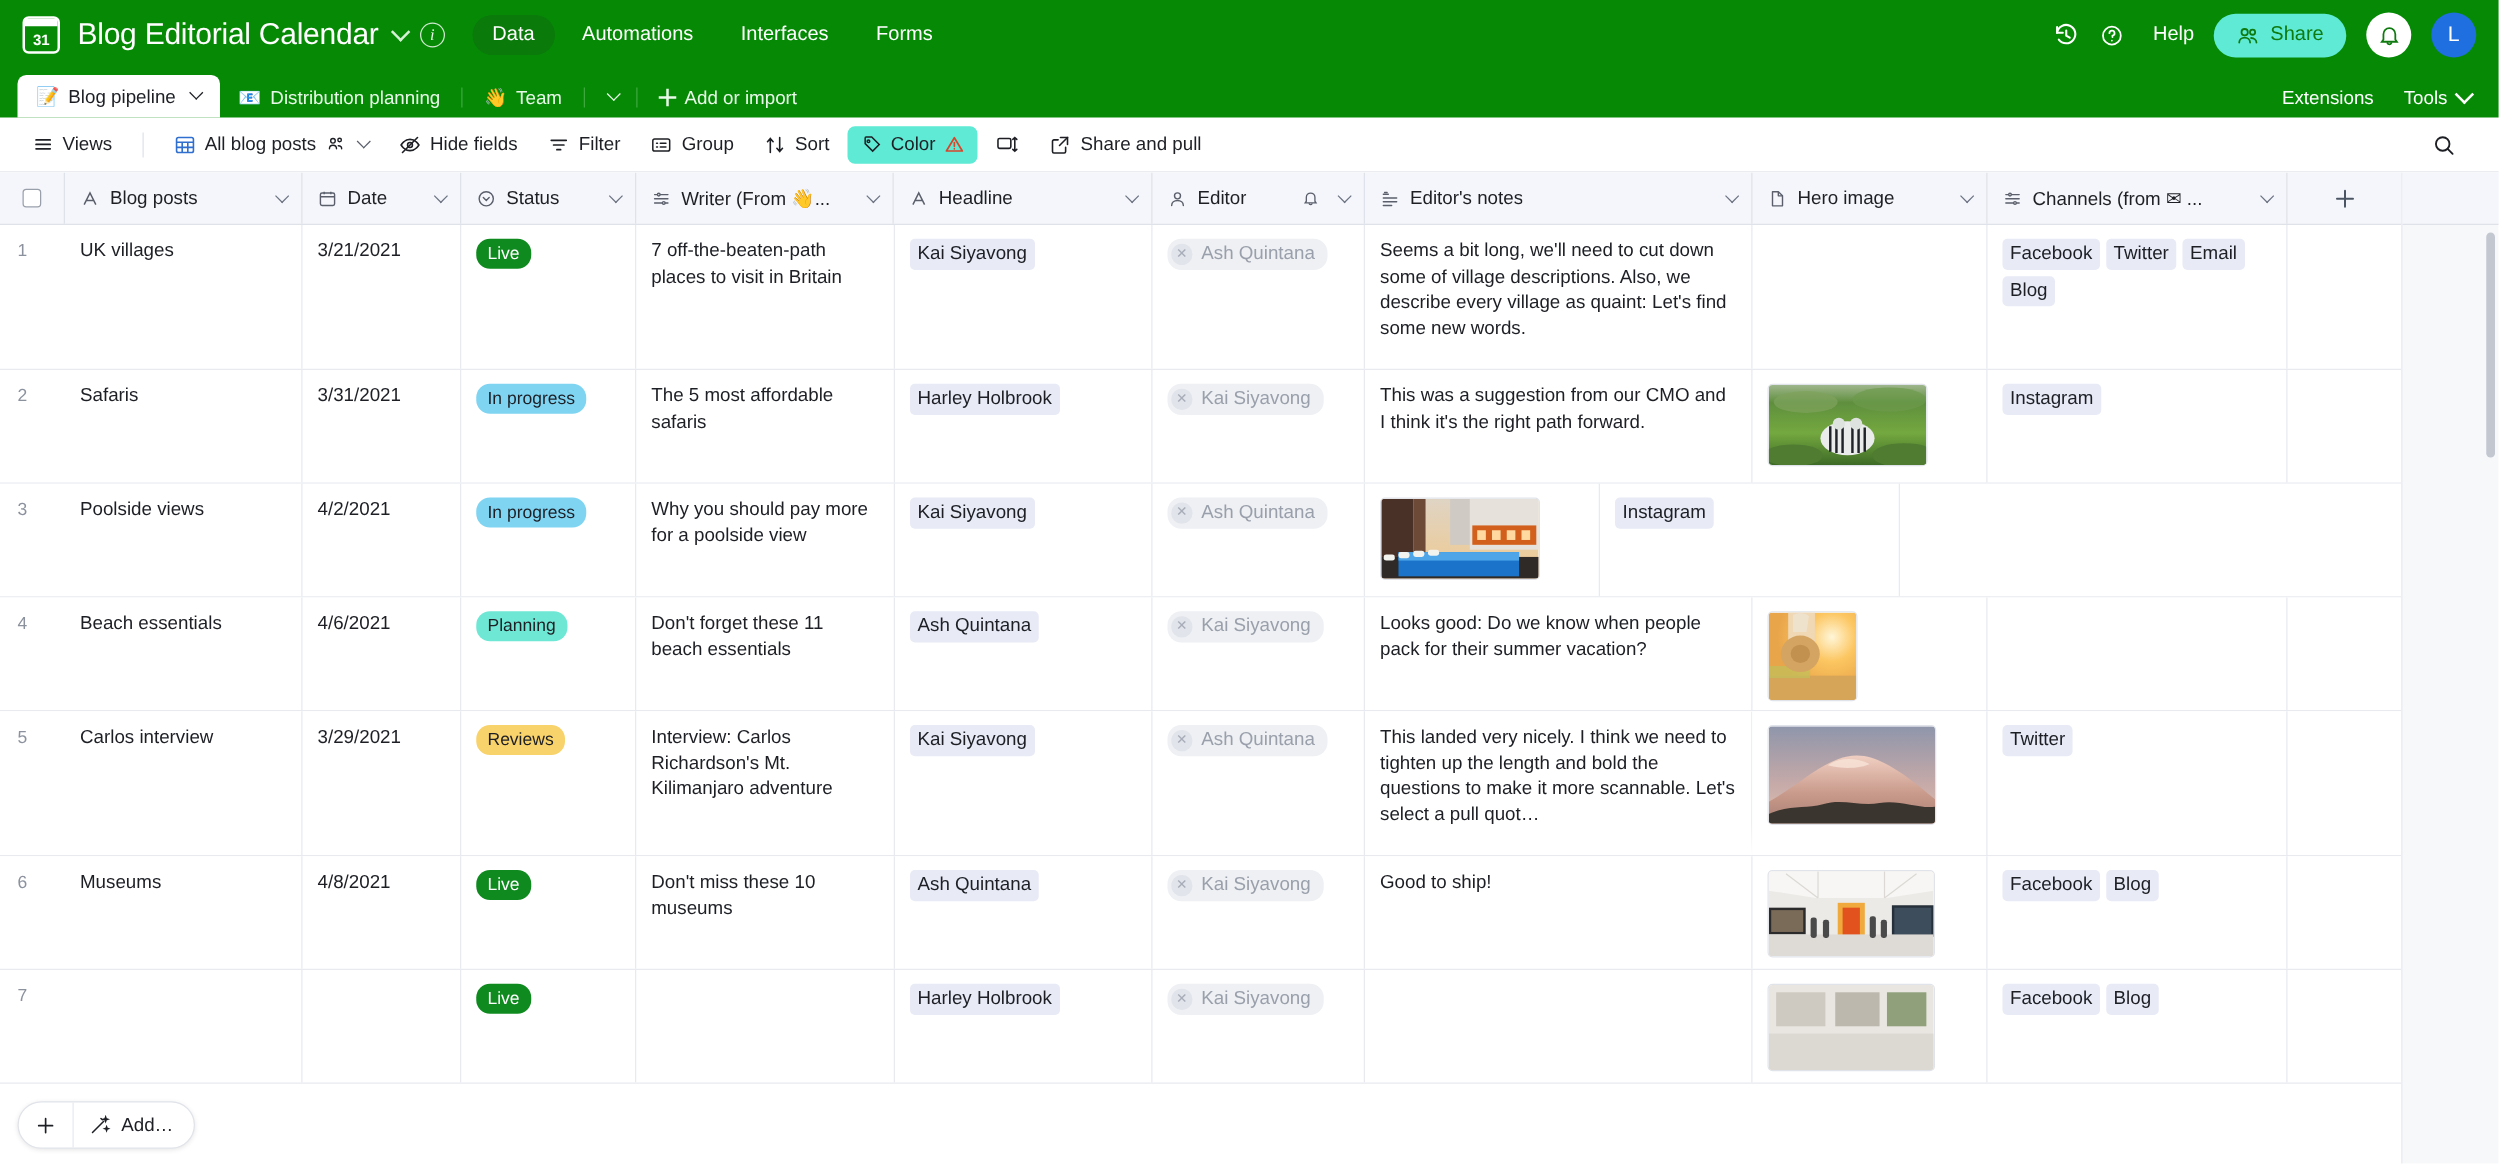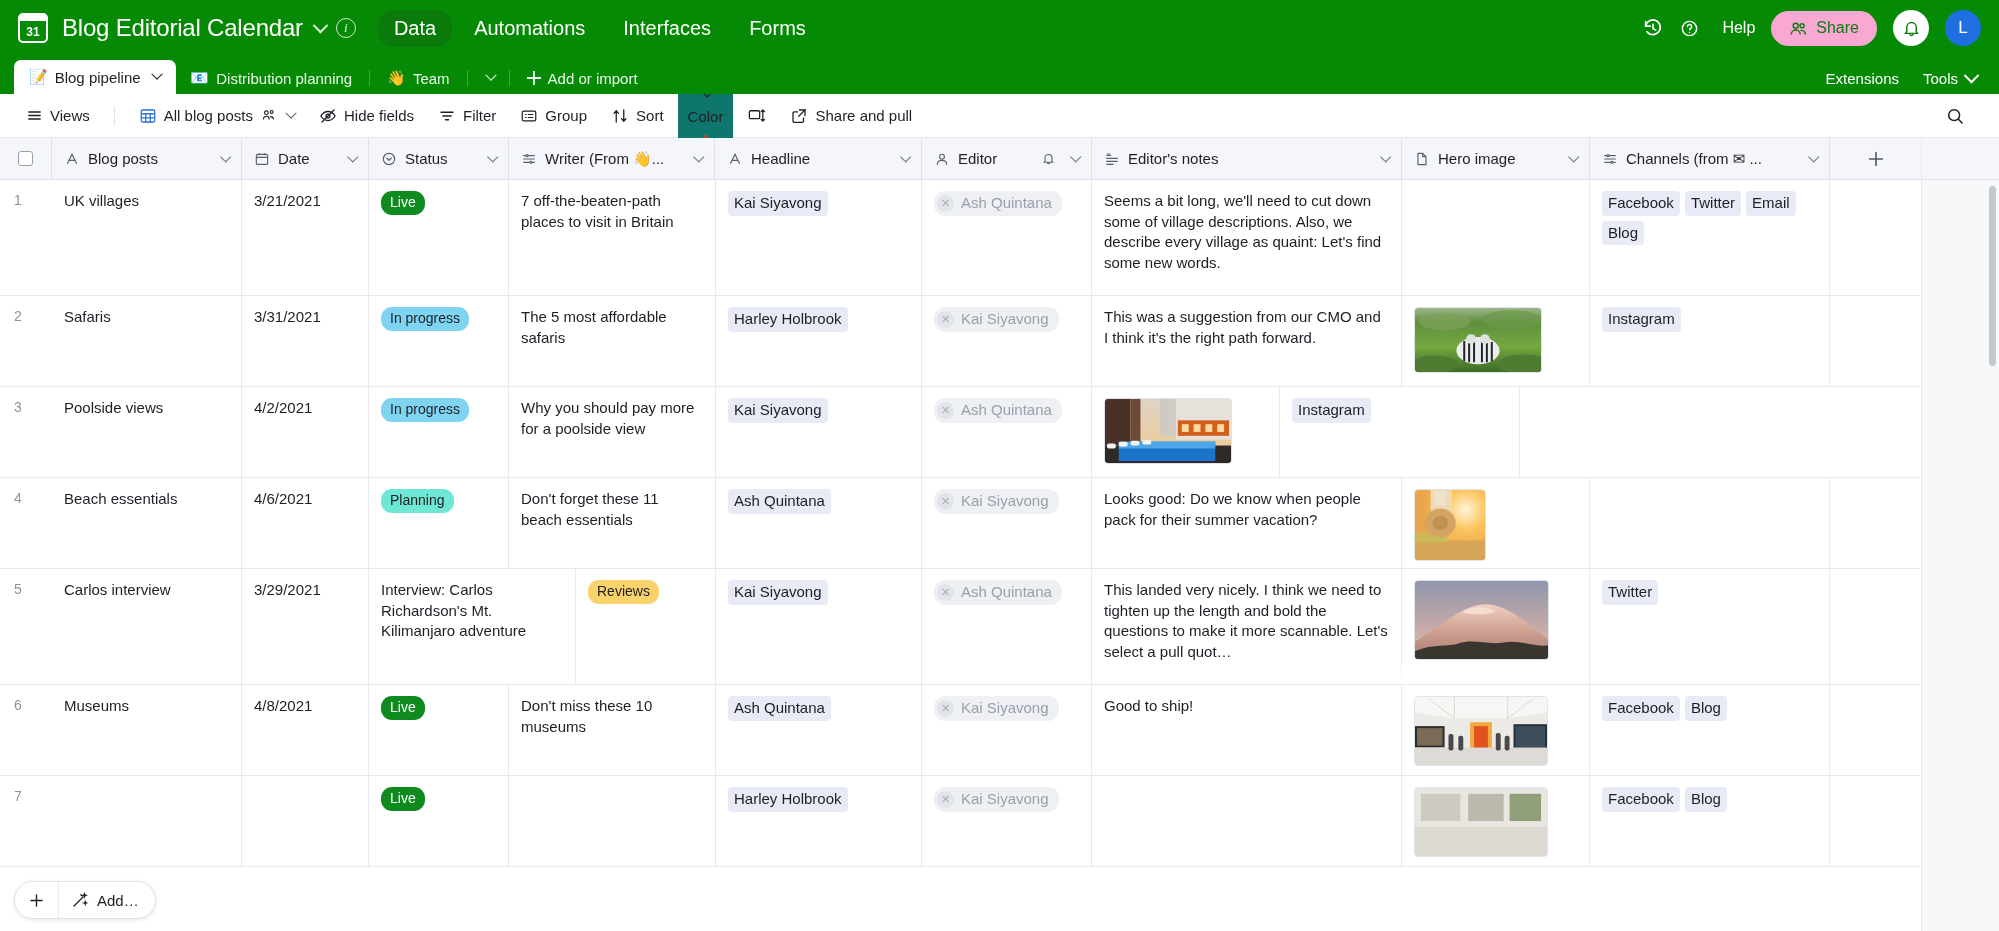--- a/index.html
+++ b/index.html
@@ -62,39 +62,39 @@
     font-size: 13px;
     font-family: "Liberation Serif", serif;
     font-style: italic;
     text-align: center;
     line-height: 17px;
     margin-right: 22px;
   }
   .topnav { display: flex; align-items: center; gap: 6px; }
   .topnav-item {
     color: #ffffff;
-    font-size: 20px;
+    font-size: 16px;
     padding: 7px 16px;
     border-radius: 16px;
     white-space: nowrap;
   }
   .topnav-item.active { background: #0a7a0a; font-weight: normal; }
   .topbar-right {
     margin-left: auto;
     display: flex;
     align-items: center;
     gap: 16px;
   }
   .ic-btn {
     color: #fff;
     display: flex; align-items: center; justify-content: center;
   }
   .help-btn { display: flex; align-items: center; gap: 23px; color: #fff; font-size: 16px; }
   .share-btn {
-    background: #f9a8d4;
+    background: #5eead4;
     color: #0f7a0f;
     border-radius: 18px;
     padding: 8px 18px;
     font-size: 16px;
     display: flex; align-items: center; gap: 8px;
     font-weight: 500;
   }
   .bell-btn {
     width: 36px; height: 36px;
     background: #fff;
@@ -165,21 +165,21 @@
     border-bottom: 1px solid #e3e6ec;
   }
   .tbtn {
     display: flex; align-items: center; gap: 7px;
     padding: 6px 10px;
     border-radius: 6px;
     font-size: 15px;
     color: #1d1f25;
     white-space: nowrap;
   }
-  .tbtn.warn { background: #0f766e; flex-direction: column; }
+  .tbtn.warn { background: #5eead4; }
   .tbsep { width: 1px; height: 20px; background: #dfe2e8; margin: 0 10px; }
   .tbtn .chev { width: 8px; height: 8px; border-width: 1.8px; color: #5a5f6b; margin-left: 3px; }
   .toolbar-right { margin-left: auto; display: flex; align-items: center; padding-right: 8px; }
 
   
   .grid-wrap {
     position: relative;
     width: 1999px;
     height: 793px;
     overflow: hidden;
@@ -793,24 +793,24 @@
         </div>
       </div>
       <div class="cell" style="width:240px"></div>
       <div class="cell cell-tail"></div>
     </div>
 
     <div class="row" style="height:116px">
       <div class="cell cell-num">5</div>
       <div class="cell" style="width:190px">Carlos interview</div>
       <div class="cell" style="width:127px">3/29/2021</div>
-      <div class="cell" style="width:207px">Interview: Carlos Richardson's Mt. Kilimanjaro adventure</div>
       <div class="cell" style="width:140px">
         <span class="pill" style="background:#f8d26a;color:#1d1f25">Reviews</span>
       </div>
+      <div class="cell" style="width:207px">Interview: Carlos Richardson's Mt. Kilimanjaro adventure</div>
       <div class="cell" style="width:206px">
         <span class="chip">Kai Siyavong</span>
       </div>
       <div class="cell" style="width:170px">
         <span class="chip-editor">
           <span class="xav">✕</span>
           <span>Ash Quintana</span>
         </span>
       </div>
       <div class="cell notes clipfade" style="width:310px">This landed very nicely. I think we need to tighten up the length and bold the questions to make it more scannable. Let's select a pull quot…</div>

